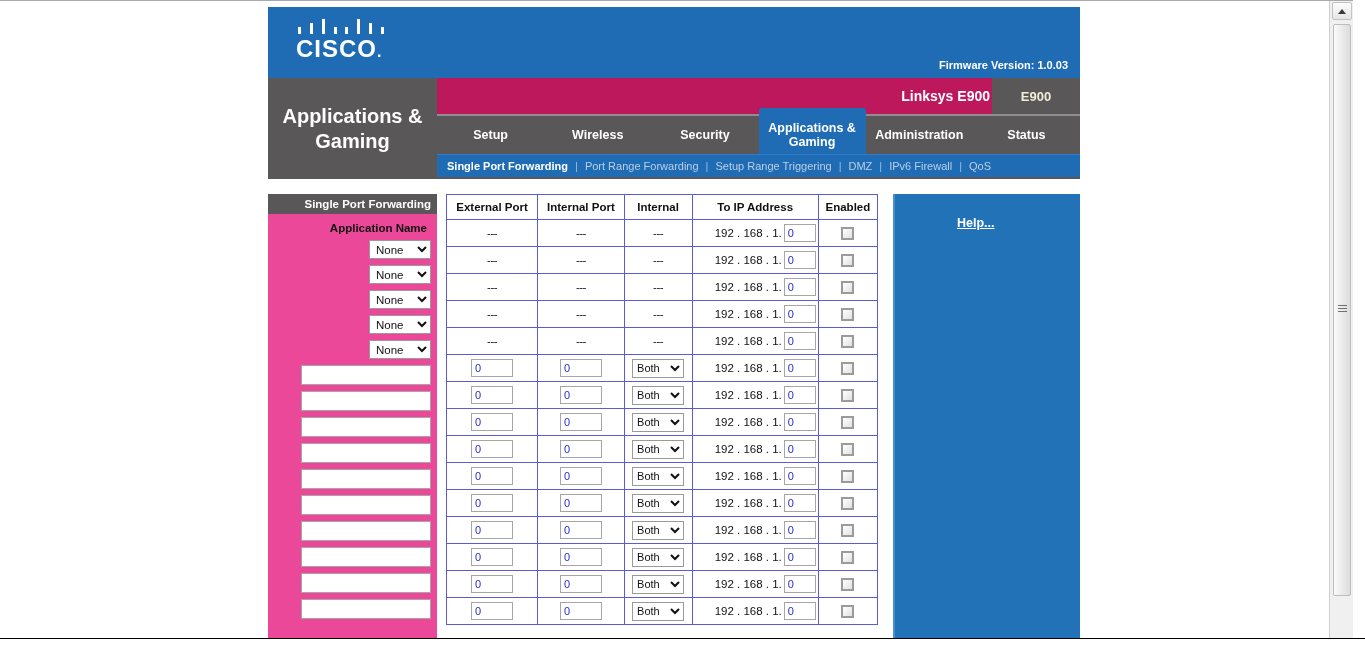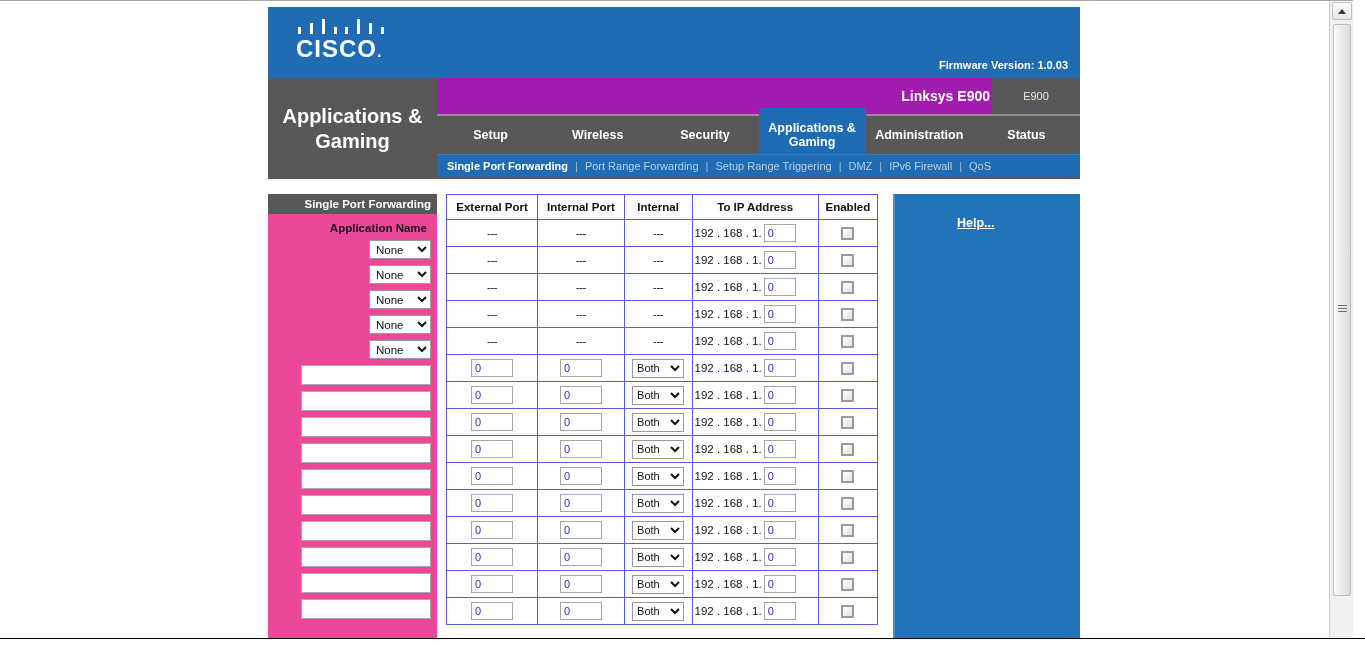--- a/index.html
+++ b/index.html
@@ -147,21 +147,21 @@
     padding: 0 8px;
   }
   .band-right {
     position: absolute;
     left: 169px; top: 0;
     right: 0; height: 101px;
   }
   .model-strip {
     position: relative;
     height: 36px;
-    background: #a21caf;
+    background: #be185d;
     padding-left: 6px;
   }
   .model-name {
     position: absolute;
     right: 90px; top: 0;
     height: 36px;
     display: flex;
     align-items: center;
     color: #ffffff;
     font-size: 14px;
@@ -169,22 +169,22 @@
   }
   .model-badge {
     position: absolute;
     right: 0; top: 0;
     width: 88px; height: 36px;
     background: #595757;
     display: flex;
     align-items: center;
     justify-content: center;
     color: #f2ecd7;
-    font-size: 11px;
-    font-weight: normal;
+    font-size: 13px;
+    font-weight: bold;
   }
   .tabs {
     position: relative;
     height: 40px;
     background: #595757;
     border-top: 2px solid #8f8d8d;
     display: flex;
   }
   .tab {
     flex: 1;
@@ -337,21 +337,21 @@
     width: 52px; height: 19px;
     font-family: "Liberation Sans", sans-serif;
     font-size: 11px;
     border: 1px solid #9a9a9a;
     background: #ffffff;
     color: #111;
   }
   .ipcell {
     display: flex;
     align-items: center;
-    justify-content: flex-start;
+    justify-content: flex-end;
     gap: 2px;
     font-size: 11.5px;
     color: #111;
   }
   .chk {
     width: 13px; height: 13px;
     display: inline-block;
     background: linear-gradient(135deg,#ffffff,#e2e2e2);
     border: 2px solid #9b9b9b;
     cursor: pointer;

